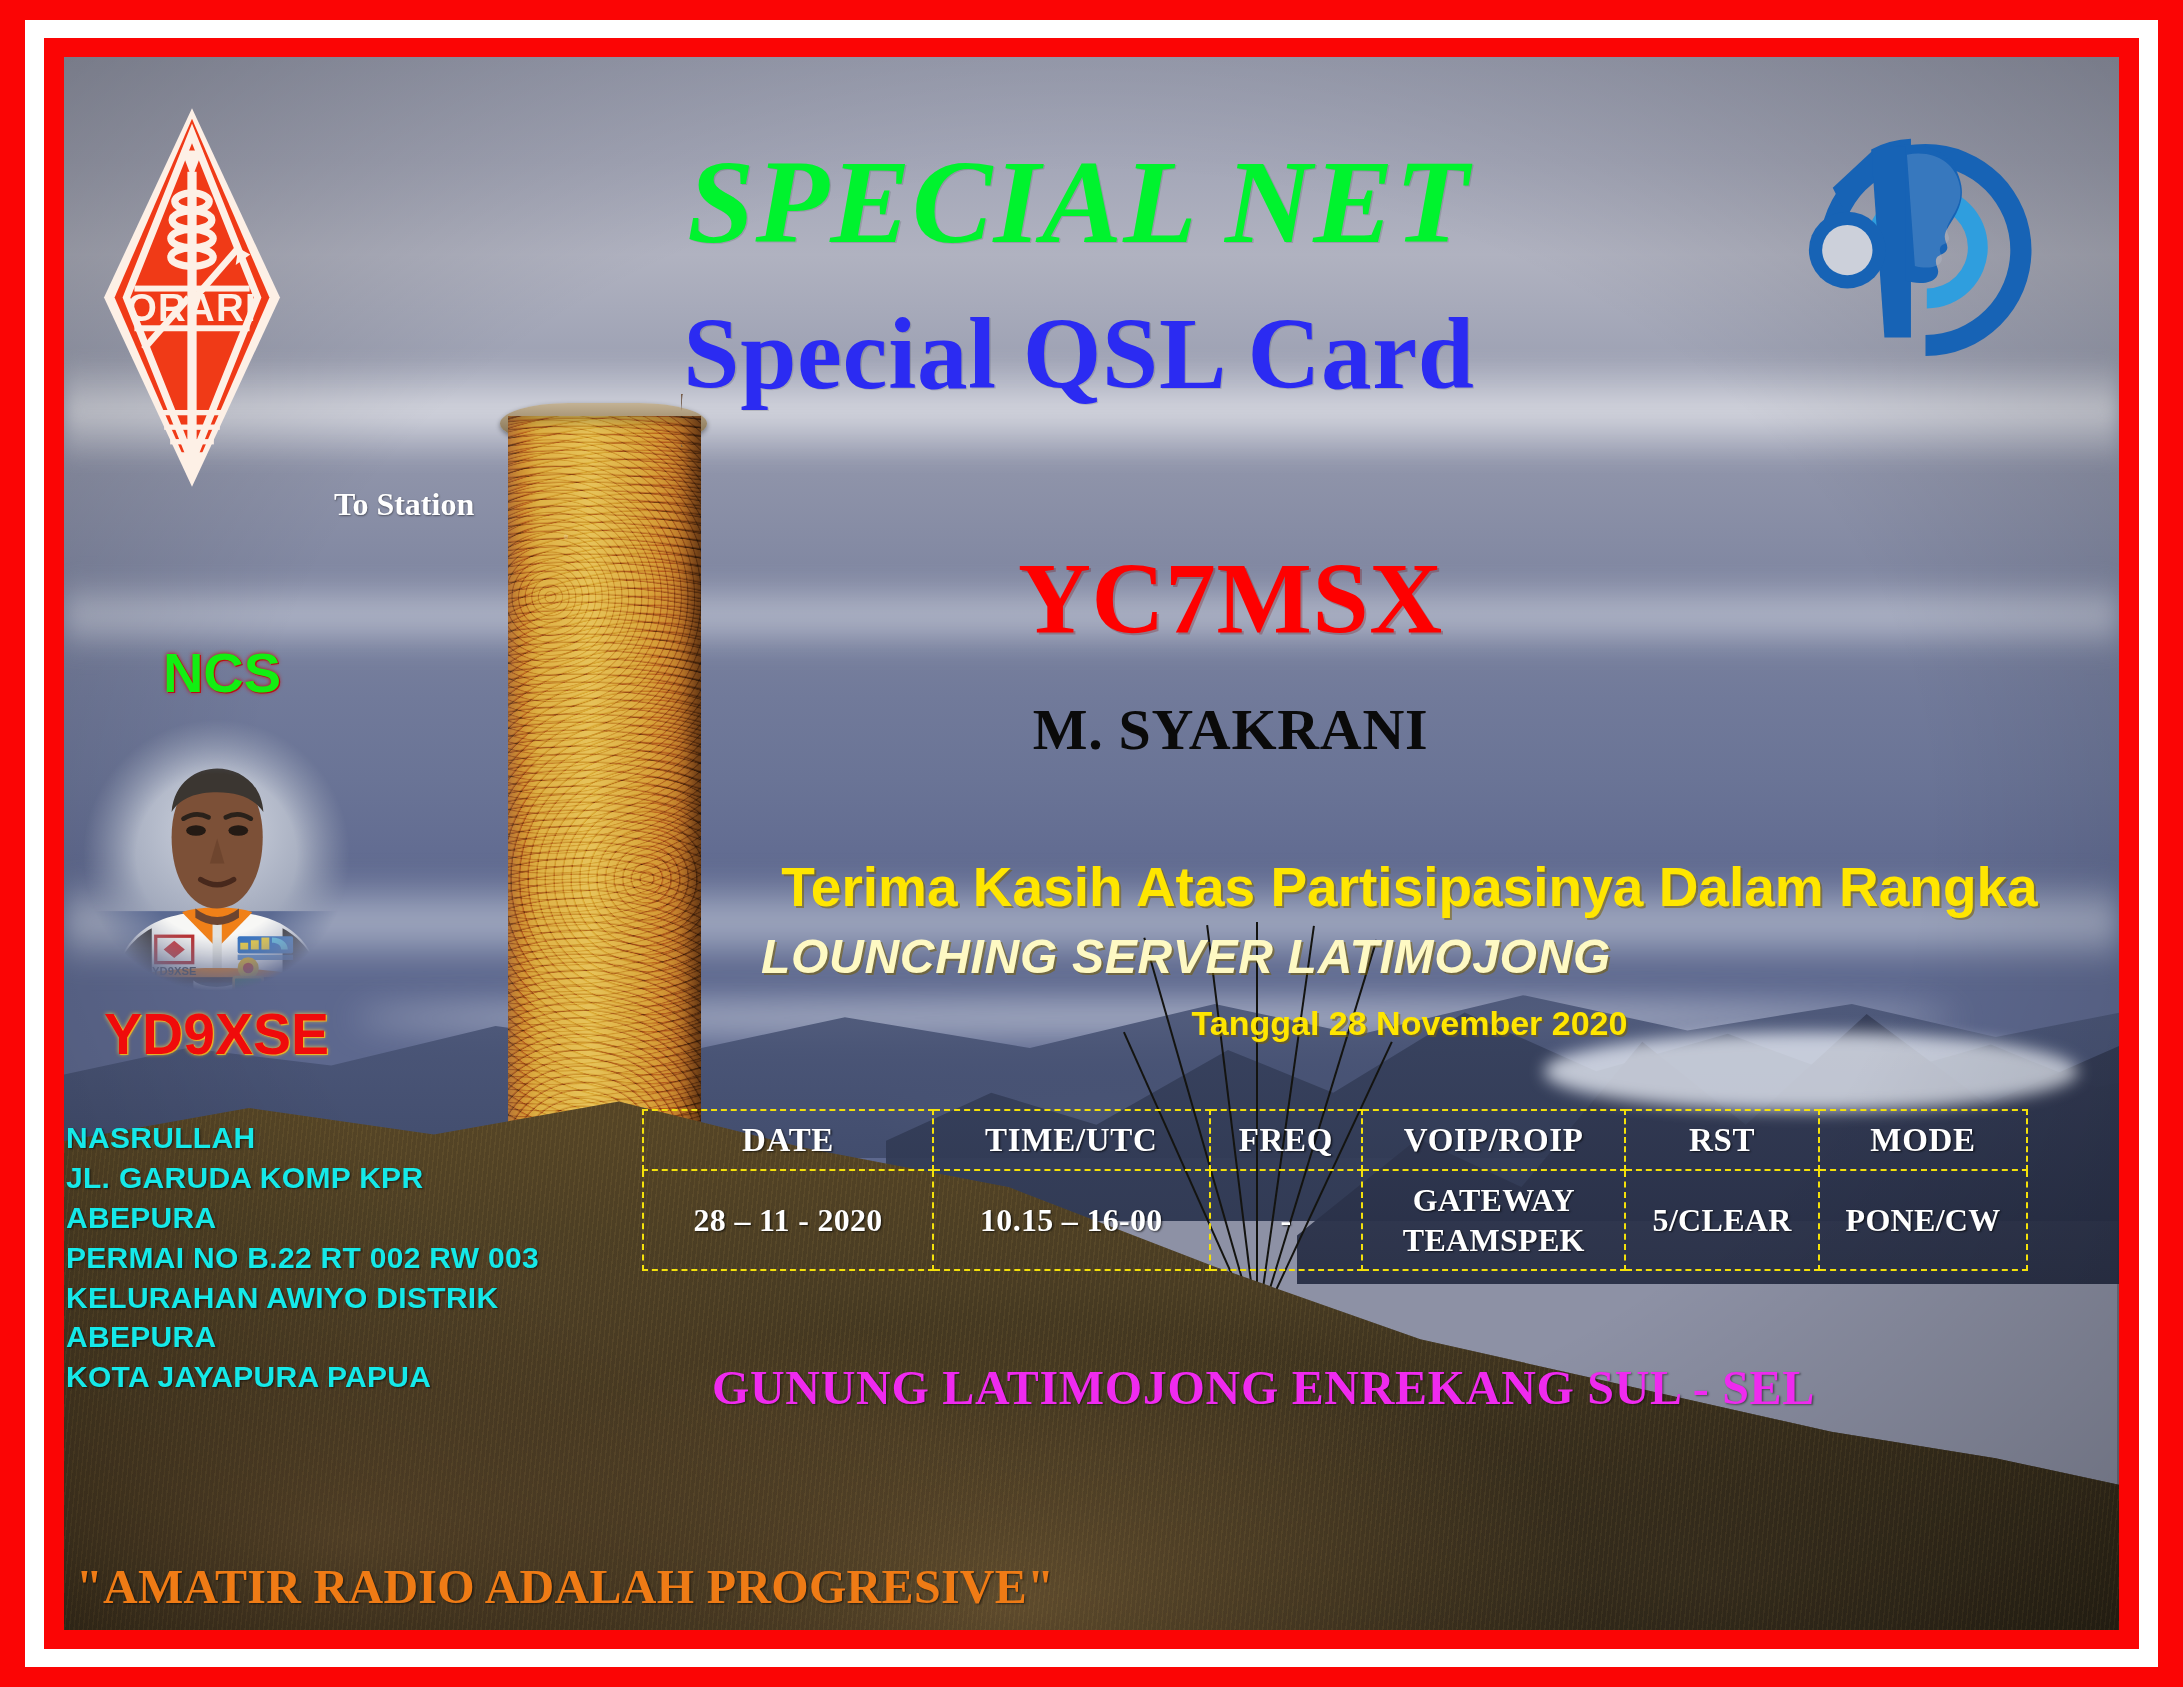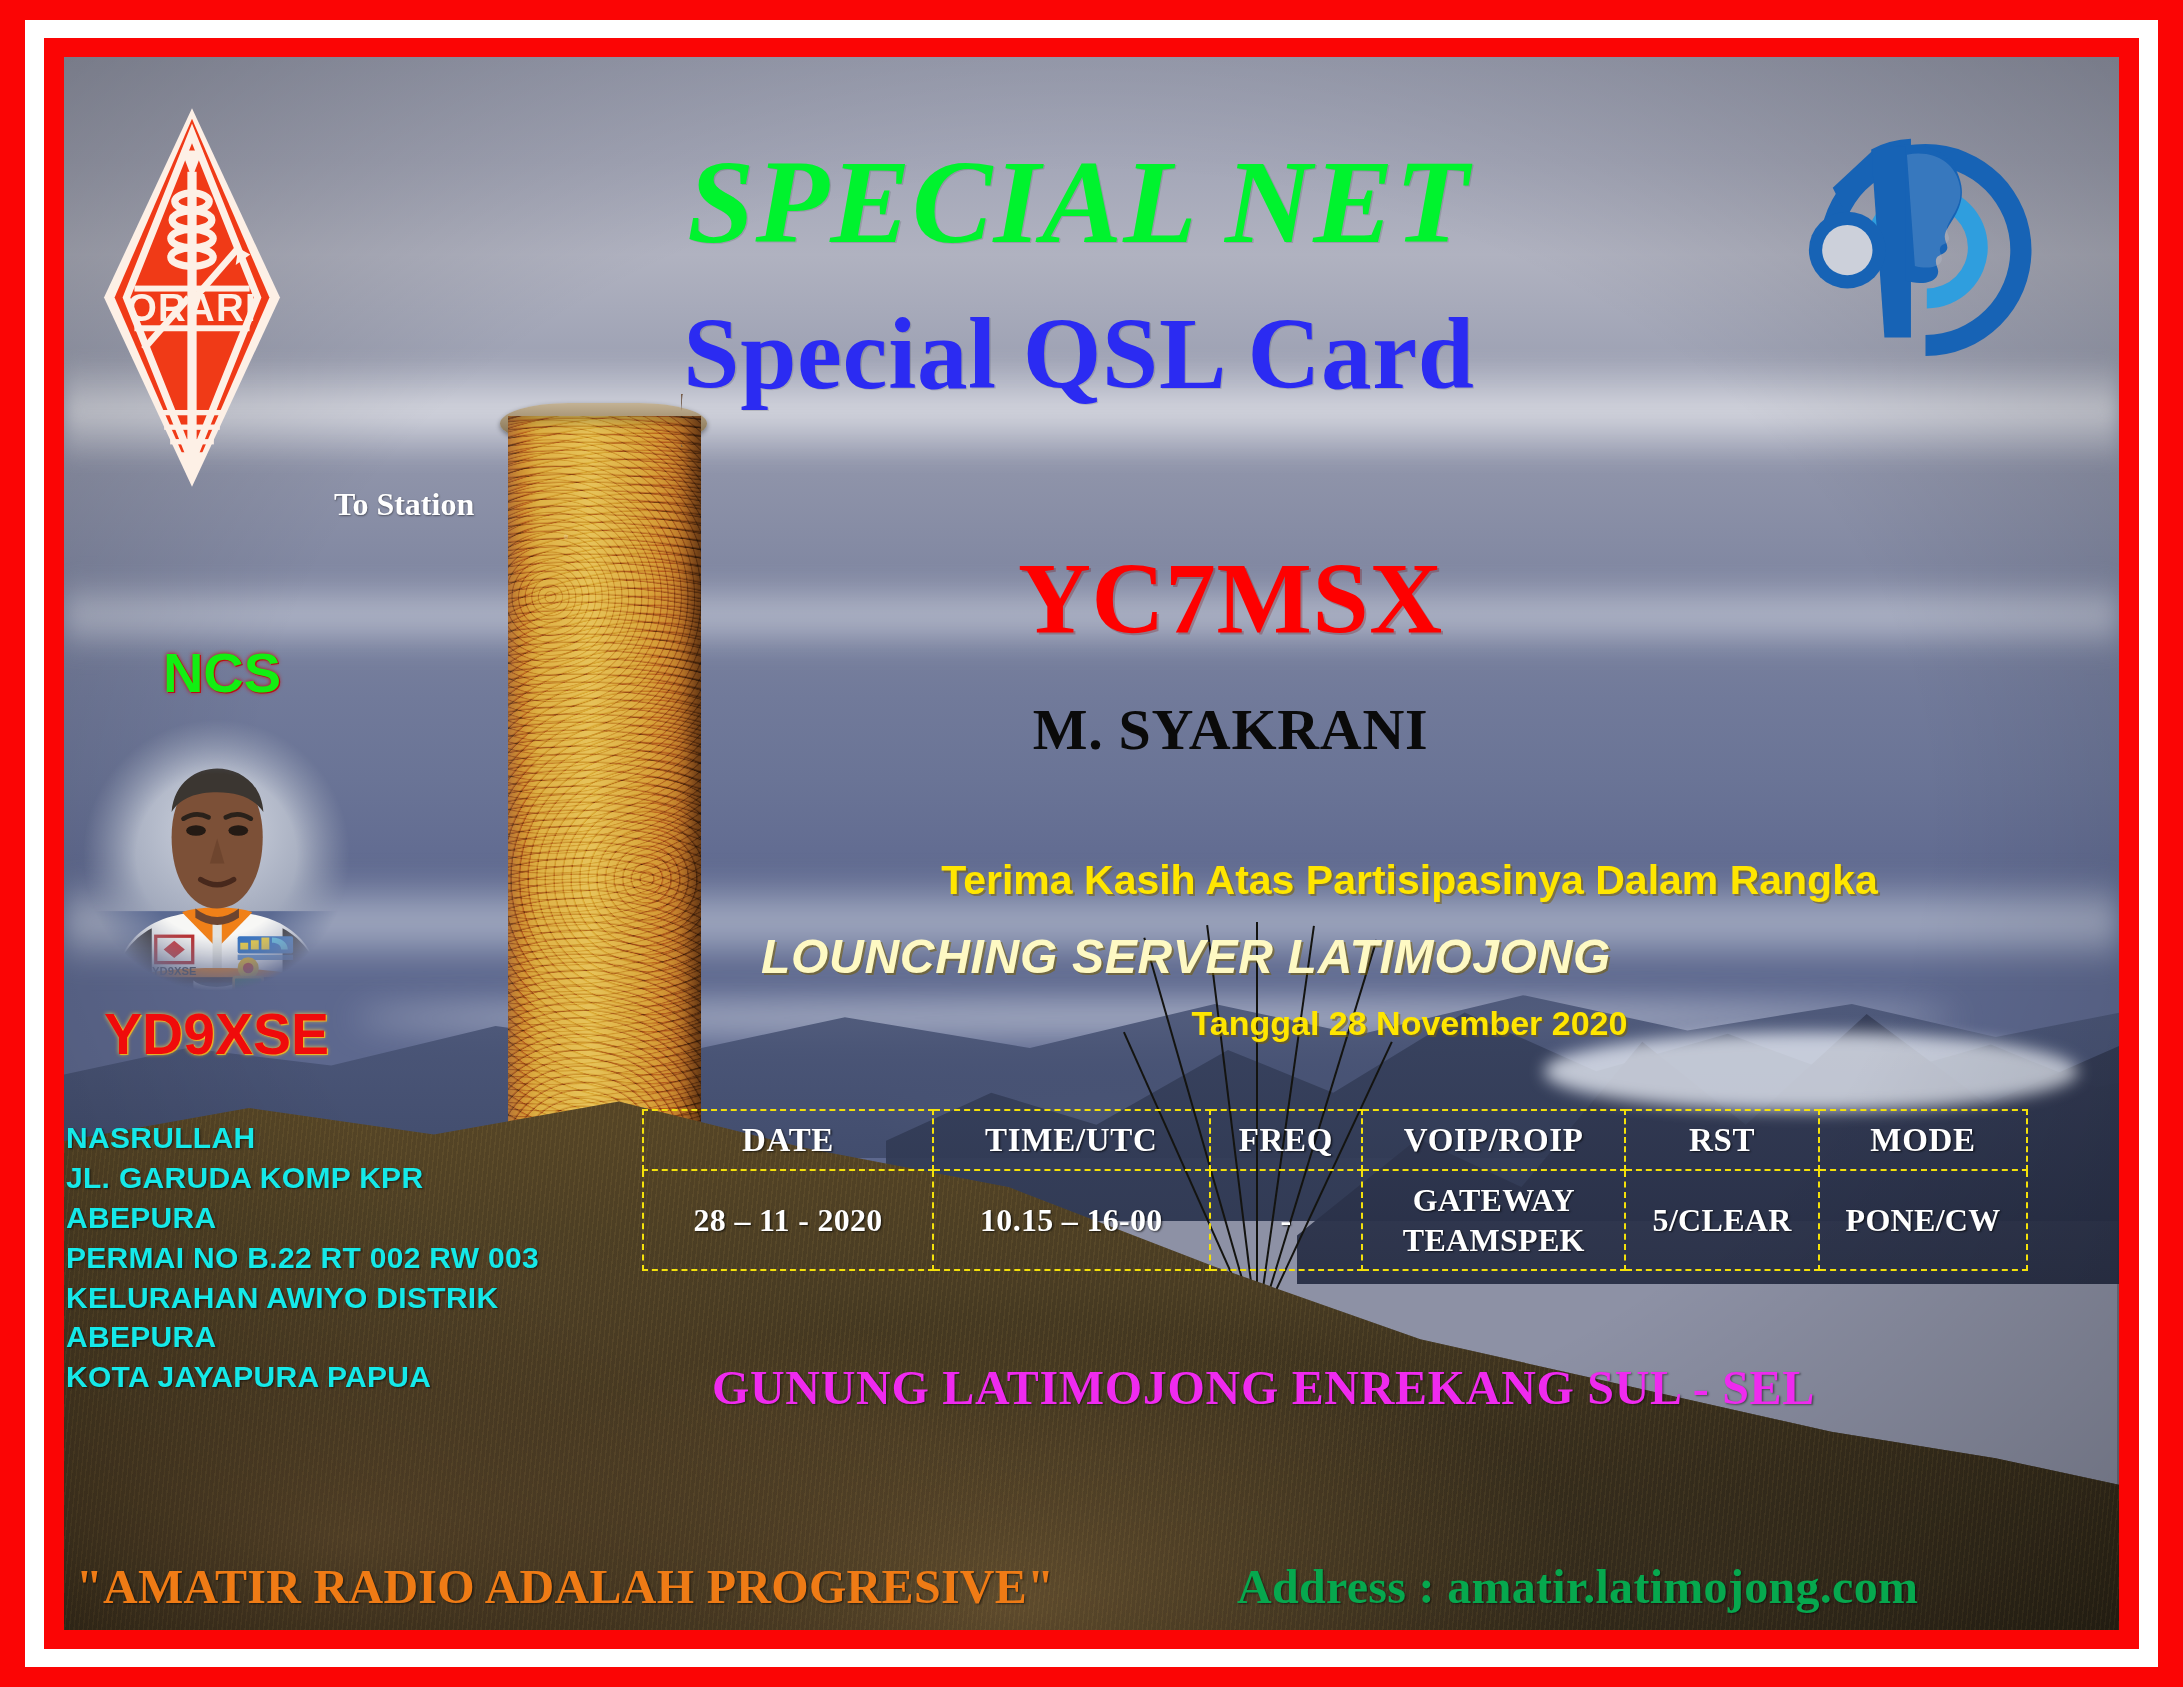--- a/index.html
+++ b/index.html
@@ -115,21 +115,21 @@
       font-family:"Liberation Serif",serif;font-weight:700;font-size:32px;color:#ffffff;
       text-shadow:0.7px 0.7px 2px rgba(0,0,0,.45);}
   .t-callsign{position:absolute;left:913px;top:509px;width:635px;text-align:center;
       font-family:"Liberation Serif",serif;font-weight:700;font-size:101px;line-height:1;
       color:#fe0000;letter-spacing:0.7px;text-shadow:2px 2px 0 rgba(120,0,0,.25);margin-top:40px;}
   .t-opname{position:absolute;left:913px;top:701px;width:635px;text-align:center;
       font-family:"Liberation Serif",serif;font-weight:700;font-size:58px;line-height:1;
       color:#0a0a0a;letter-spacing:0.7px;}
 
   .t-thanks{position:absolute;left:761px;top:860px;width:1297px;text-align:center;
-      font-family:"Liberation Sans",sans-serif;font-weight:700;font-size:41px;line-height:1;
+      font-family:"Liberation Sans",sans-serif;font-weight:700;font-size:55px;line-height:1;
       color:#ffe600;letter-spacing:0px;
       text-shadow:2px 2px 0 rgba(120,95,0,.55);}
   .t-launch{position:absolute;left:761px;top:933px;width:1297px;
       font-family:"Liberation Sans",sans-serif;font-weight:700;font-style:italic;font-size:48px;line-height:1;
       color:#fef9c3;letter-spacing:0.7px;
       text-shadow:2px 2px 0 rgba(120,95,0,.55);}
   .t-tanggal{position:absolute;left:761px;top:1006px;width:1297px;text-align:center;
       font-family:"Liberation Sans",sans-serif;font-weight:700;font-size:34px;line-height:1;
       color:#ffe600;letter-spacing:0px;
       text-shadow:2px 2px 0 rgba(120,95,0,.55);}
@@ -347,16 +347,15 @@
         <td>GATEWAY<br>TEAMSPEK</td>
         <td>5/CLEAR</td>
         <td>PONE/CW</td>
       </tr>
     </tbody>
       </table>
 
     <div class="t-location">GUNUNG LATIMOJONG ENREKANG SUL - SEL</div>
 
     <div class="t-motto">"AMATIR  RADIO ADALAH PROGRESIVE"</div>
-    <div class="t-address">Address  : amatir.latimojong.com</div>
   </div>
 </div>
 
 
 </body></html>

